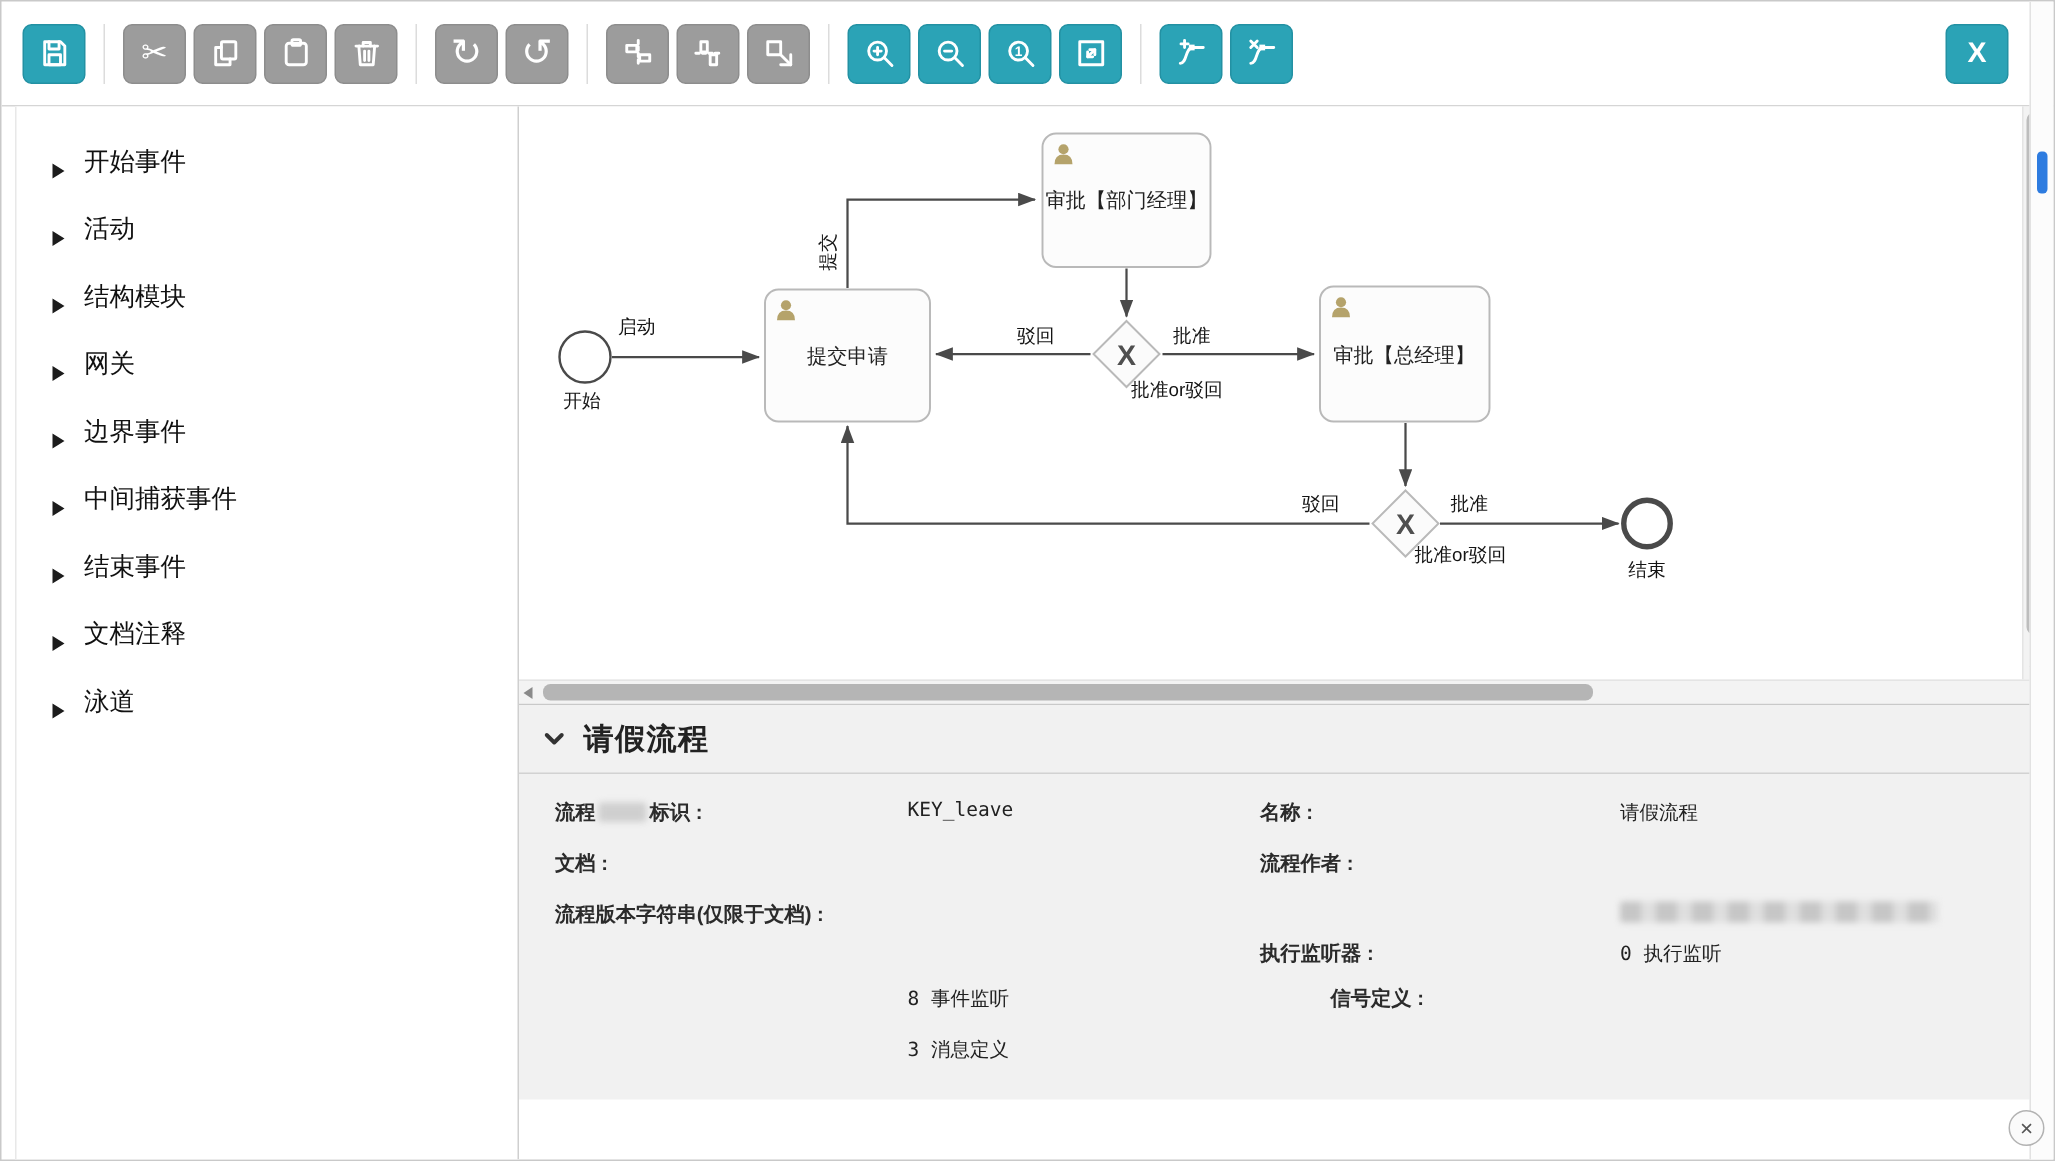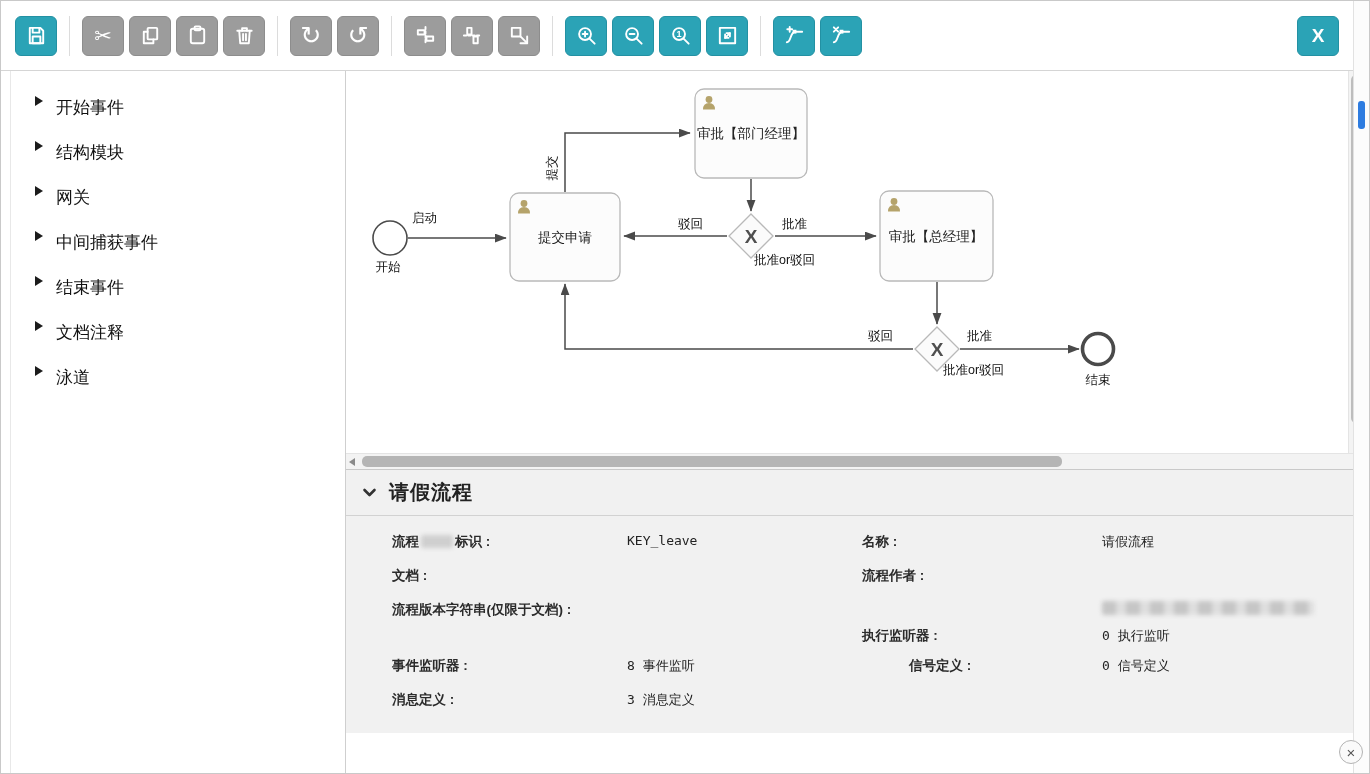--- a/index.html
+++ b/index.html
@@ -18,21 +18,21 @@
   .glyph.big { font-size:25px; }
   .xlab { color:#fff; font-size:19px; font-weight:bold; }
   .t1 { fill:#fff; stroke:none; font-size:9.5px; font-weight:bold; text-anchor:middle; font-family:"Liberation Sans",sans-serif; }
   .spacer { flex:1 1 auto; }
 
   
   .main { display:flex; flex:1 1 auto; min-height:0; }
 
   
   .palette { width:336px; flex:0 0 auto; background:#fff; border-right:1px solid #cfcfcf; border-left:1px solid #e8e8e8; margin-left:9px; padding-top:14px; }
-  .pal-item { display:flex; align-items:flex-start; gap:13px; padding:11px 0 11px 24px; font-size:17px; color:#111; cursor:pointer; }
+  .pal-item { display:flex; align-items:flex-end; gap:13px; padding:11px 0 11px 24px; font-size:17px; color:#111; cursor:pointer; }
   .tri { width:0; height:0; border-top:5px solid transparent; border-bottom:5px solid transparent; border-left:8px solid #1c1c1c; flex:0 0 auto; }
 
   
   .content { flex:1 1 auto; display:flex; flex-direction:column; min-width:0; }
   .canvas-row { display:flex; height:382px; flex:0 0 auto; }
   .viewport { width:1002px; height:382px; background:#fff; position:relative; overflow:hidden; }
   .diagram { display:block; }
   .edge { fill:none; stroke:#4a4a4a; stroke-width:1.5; }
   .node-rect { fill:#fcfcfc; stroke:#b9b9b9; stroke-width:1.3; }
   .gw { fill:#fbfbfb; stroke:#b9b9b9; stroke-width:1.3; }
@@ -49,21 +49,21 @@
   .hscroll { height:16px; width:1018px; background:#f3f3f3; border-top:1px solid #e4e4e4; position:relative; flex:0 0 auto; }
   .hthumb { position:absolute; top:2px; height:11px; left:16px; width:700px; background:#b5b5b5; border-radius:5px; }
   .harrow-l { position:absolute; left:3px; top:4px; width:0; height:0; border-top:4px solid transparent; border-bottom:4px solid transparent; border-right:6px solid #8a8a8a; }
   .harrow-r { position:absolute; right:3px; top:4px; width:0; height:0; border-top:4px solid transparent; border-bottom:4px solid transparent; border-left:6px solid #8a8a8a; }
 
   
   .props-panel { width:1018px; height:264px; background:#f1f1f1; border-top:1px solid #c9c9c9; flex:0 0 auto; }
   .props-header { height:46px; display:flex; align-items:center; gap:12px; padding:0 16px; border-bottom:1px solid #d2d2d2; cursor:pointer; }
   .props-header h2 { margin:0; font-size:20px; font-weight:bold; color:#222; letter-spacing:1px; }
   .chev { width:15px; height:15px; stroke:#333; stroke-width:2.6; fill:none; stroke-linecap:round; stroke-linejoin:round; }
-  .props-grid { display:grid; grid-template-columns:235px 235px 240px 1fr; grid-template-rows:34px 34px 26px 30px 34px 34px; padding:12px 0 0 46px; }
+  .props-grid { display:grid; grid-template-columns:235px 235px 240px 1fr; grid-template-rows:34px 34px 26px 30px 34px 34px; padding:12px 0 0 24px; }
   .c { padding:5px 8px 0 0; }
   .lab { font-weight:bold; font-size:13.5px; color:#2b2b2b; line-height:1.35; }
   .val { font-family:"DejaVu Sans Mono","Liberation Mono",monospace; font-size:13px; color:#222; }
   .redact-sm { display:inline-block; width:32px; height:13px; background:#cfcfcf; border-radius:2px; filter:blur(2px); vertical-align:-2px; margin:0 2px; }
   .redact-lg { display:inline-block; width:212px; height:14px; border-radius:2px; background:repeating-linear-gradient(90deg,#c6c6c6 0 14px,#dedede 14px 24px); filter:blur(2px); }
 
   
   .right-strip { position:absolute; top:0; right:0; width:16px; height:774px; background:#fcfcfc; border-left:1px solid #e2e2e2; }
   .scroll-indicator { position:absolute; top:100px; right:4px; width:7px; height:28px; background:#2e7ce0; border-radius:3px; }
   .page-close { position:absolute; right:6px; bottom:9px; width:24px; height:24px; border-radius:50%; border:1px solid #b3b3b3; background:#fafafa; display:flex; align-items:center; justify-content:center; font-size:15px; color:#555; cursor:pointer; z-index:5; }
@@ -187,25 +187,33 @@
 
   <div class="main">
 
     <div class="palette">
       <div class="pal-item">
           <span class="tri"></span>
           <span>开始事件</span>
         </div>
       <div class="pal-item">
           <span class="tri"></span>
+          <span>活动</span>
+        </div>
+      <div class="pal-item">
+          <span class="tri"></span>
           <span>结构模块</span>
         </div>
       <div class="pal-item">
           <span class="tri"></span>
           <span>网关</span>
+        </div>
+      <div class="pal-item">
+          <span class="tri"></span>
+          <span>边界事件</span>
         </div>
       <div class="pal-item">
           <span class="tri"></span>
           <span>中间捕获事件</span>
         </div>
       <div class="pal-item">
           <span class="tri"></span>
           <span>结束事件</span>
         </div>
       <div class="pal-item">
@@ -309,26 +317,23 @@
           <div class="c lab" style="grid-area:2/3;">流程作者 :</div>
           <div class="c val" style="grid-area:2/4;"></div>
 
           <div class="c lab" style="grid-area:3/1/5/2; width:230px;">流程版本字符串(仅限于文档) :</div>
           <div class="c val" style="grid-area:3/2;"></div>
           <div class="c" style="grid-area:3/4;"><span class="redact-lg"></span></div>
 
           <div class="c lab" style="grid-area:4/3;">执行监听器 :</div>
           <div class="c val" style="grid-area:4/4;">0 执行监听</div>
 
-          <div class="c lab" style="grid-area:5/1;">事件监听器 :</div>
           <div class="c val" style="grid-area:5/2;">8 事件监听</div>
           <div class="c lab" style="grid-area:5/3;margin-left:47px;">信号定义 :</div>
-          <div class="c val" style="grid-area:5/4;">0 信号定义</div>
-
-          <div class="c lab" style="grid-area:6/1;">消息定义 :</div>
+
           <div class="c val" style="grid-area:6/2;">3 消息定义</div>
         </div>
       </section>
     </div>
   </div>
 
   <div class="right-strip">
     <div class="scroll-indicator"></div>
   </div>
   <div class="page-close">

